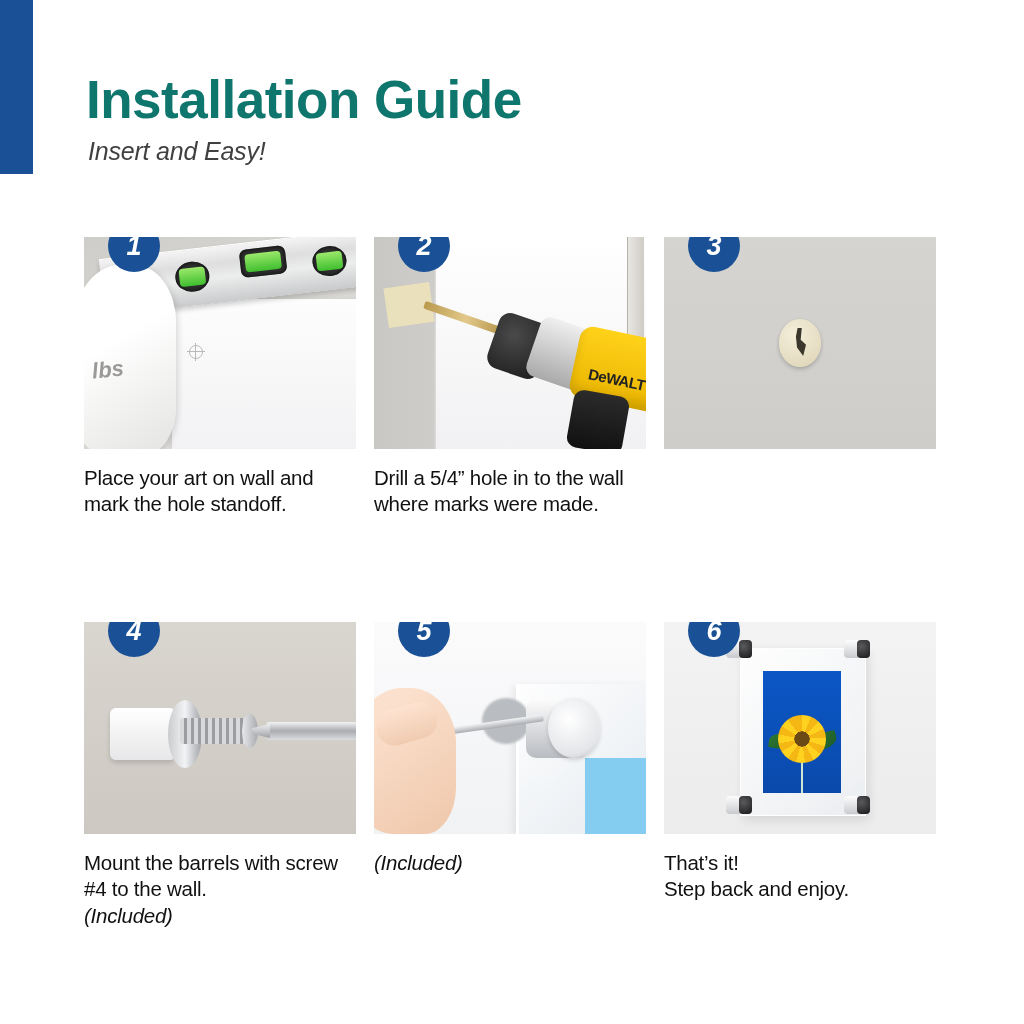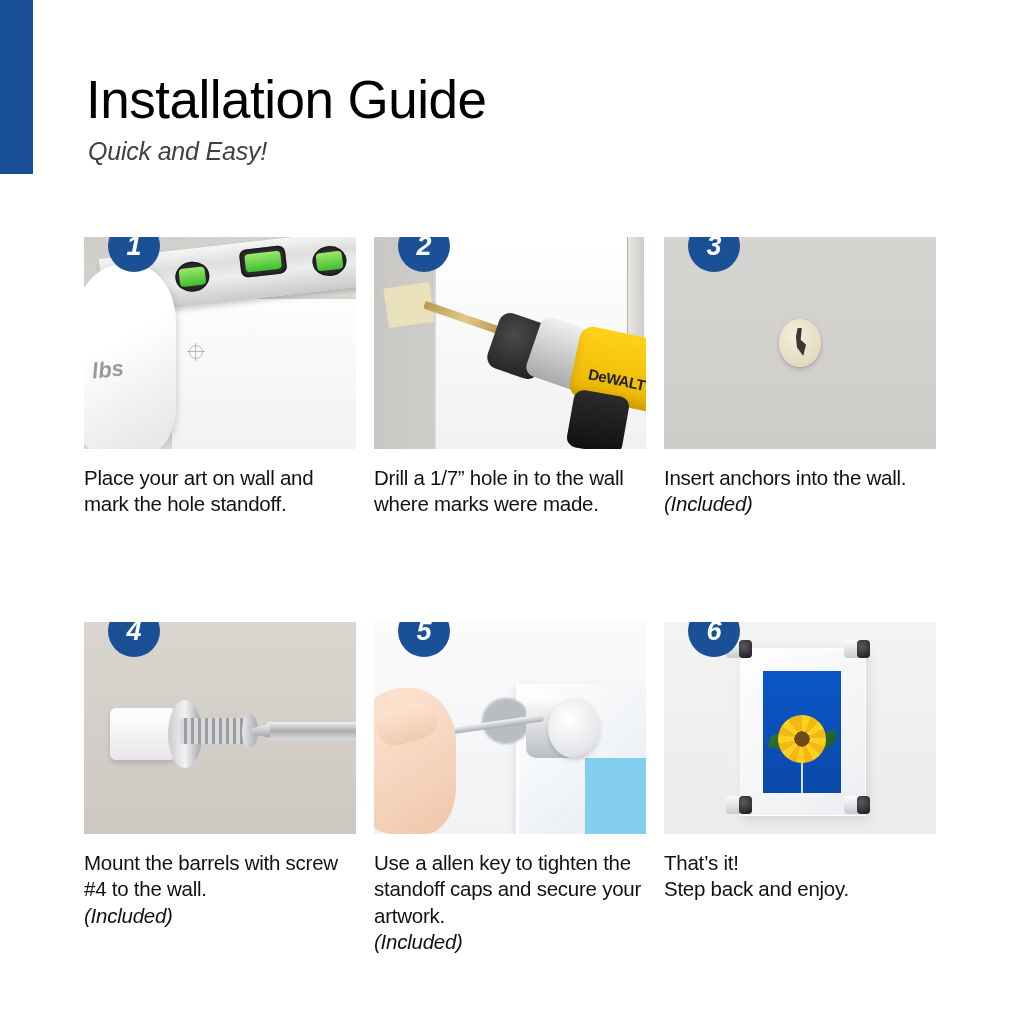--- a/index.html
+++ b/index.html
@@ -25,22 +25,22 @@
     background: #1a5196;
   }
   #header {
     position: absolute;
     left: 86px;
     top: 72px;
     width: 700px;
   }
   #page-title {
     font-size: 53px;
-    font-weight: normal;
-    color: #000000;
+    font-weight: bold;
+    color: #0f766e;
     letter-spacing: -0.5px;
     line-height: 1.05;
     margin: 0;
     white-space: nowrap;
   }
   #page-subtitle {
     font-size: 25px;
     font-style: italic;
     color: #404040;
     margin: 9px 0 0 2px;
@@ -346,21 +346,21 @@
   .ph6 .so-bl { left:62px;  top:174px; }
   .ph6 .so-br { left:180px; top:174px; }
 </style>
 </head>
 <body>
 
 <div id="accent-bar"></div>
 
 <div id="header">
   <h1 id="page-title">Installation Guide</h1>
-  <div id="page-subtitle">Quick and Easy!</div>
+  <div id="page-subtitle">Insert and Easy!</div>
 </div>
 
 <div id="steps-grid">
 
   <div class="step-card">
     <div class="step-photo ph1">
       <div class="artboard"></div>
       <div class="artmark"></div>
       <div class="level">
         <div class="vial v1">
@@ -389,32 +389,28 @@
       <div class="tape"></div>
       <div class="bit"></div>
       <div class="chuck"></div>
       <div class="collar"></div>
       <div class="body"></div>
       <div class="grip"></div>
       <div class="brand">DeWALT</div>
       <div class="badge">2</div>
     </div>
     <div class="step-caption">
-      <span>Drill a 1/7” hole in to the wall where marks were made.</span>
+      <span>Drill a 5/4” hole in to the wall where marks were made.</span>
     </div>
   </div>
 
   <div class="step-card">
     <div class="step-photo ph3">
       <div class="anchor"></div>
       <div class="badge">3</div>
-    </div>
-    <div class="step-caption">
-      <span>Insert anchors into the wall.</span>
-      <span class="note">(Included)</span>
     </div>
   </div>
 
   <div class="step-card">
     <div class="step-photo ph4">
       <div class="barrel"></div>
       <div class="flange"></div>
       <div class="thread"></div>
       <div class="screwhead"></div>
       <div class="driver"></div>
@@ -434,21 +430,20 @@
       <div class="shadowdisc"></div>
       <div class="capbody"></div>
       <div class="capface"></div>
       <div class="allen"></div>
       <div class="hand5">
         <div class="finger"></div>
       </div>
       <div class="badge">5</div>
     </div>
     <div class="step-caption">
-      <span>Use a allen key to tighten the standoff caps and secure your artwork.</span>
       <div class="note-block">(Included)</div>
     </div>
   </div>
 
   <div class="step-card">
     <div class="step-photo ph6">
       <div class="frame">
         <div class="photo">
           <div class="stem"></div>
           <div class="leaf l"></div>

